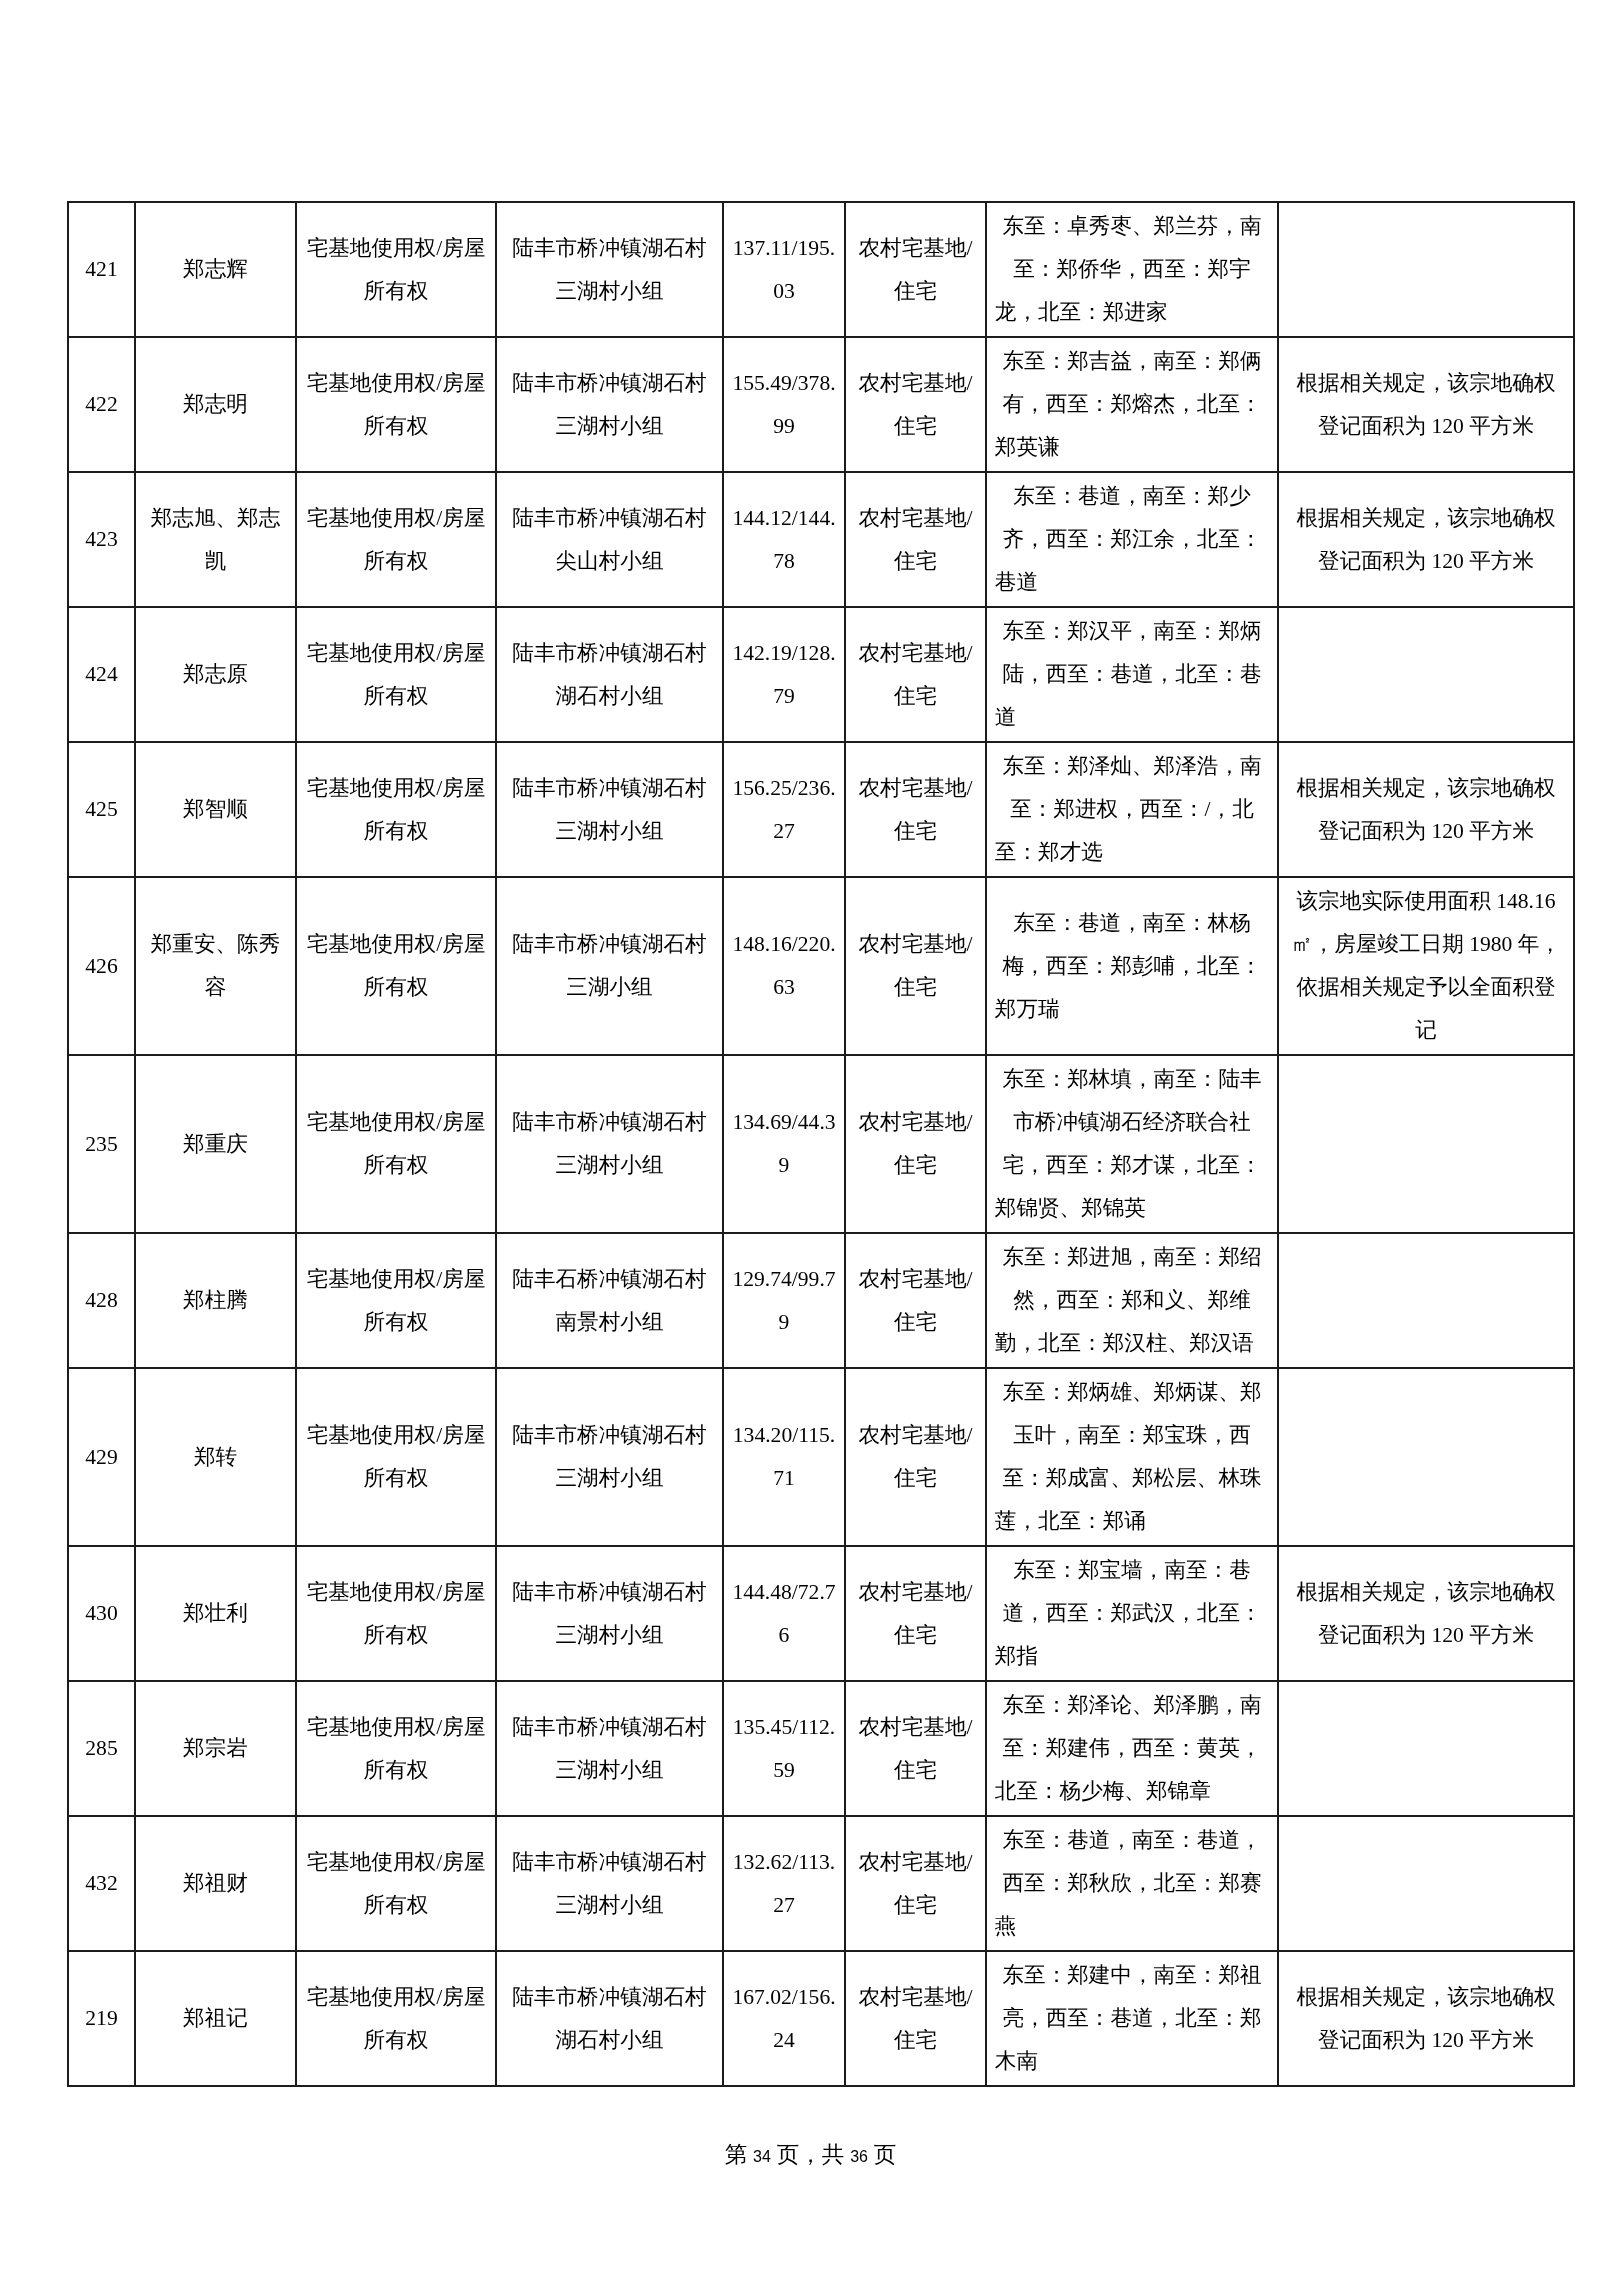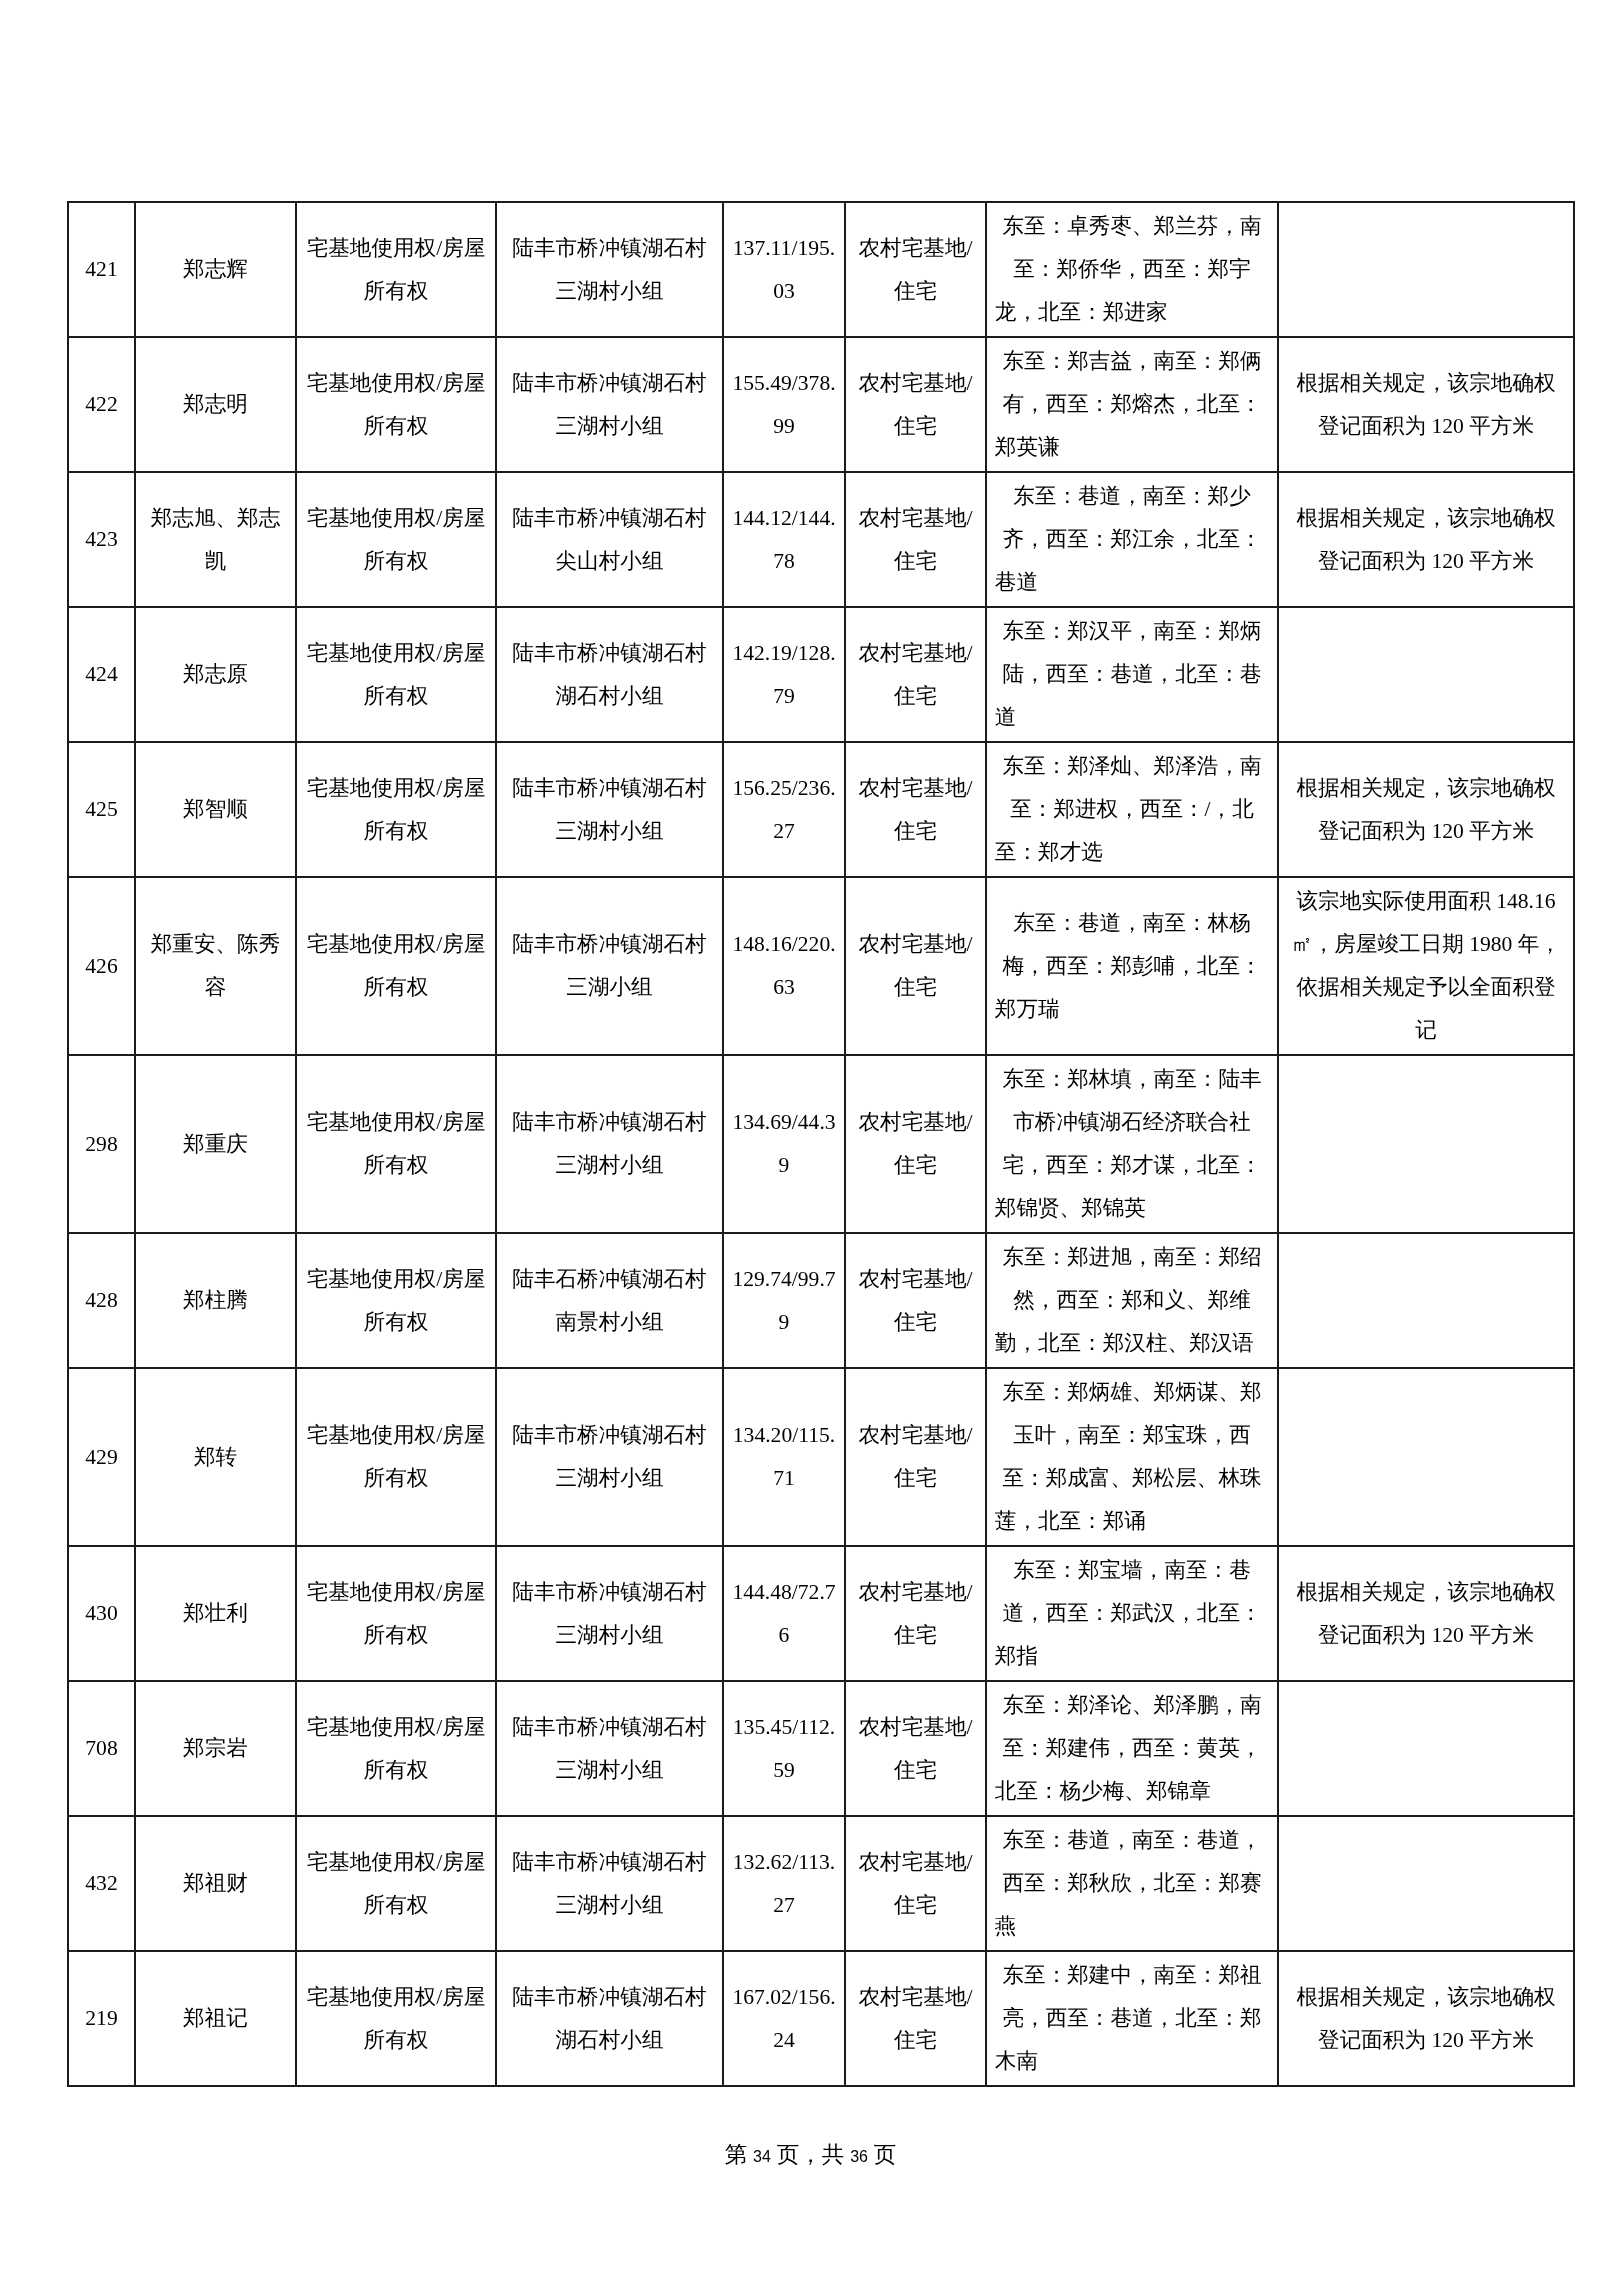--- a/index.html
+++ b/index.html
@@ -132,21 +132,21 @@
         <td class="c-no">426</td>
         <td class="c-owner">郑重安、陈秀容</td>
         <td class="c-rtype">宅基地使用权/房屋所有权</td>
         <td class="c-loc">陆丰市桥冲镇湖石村三湖小组</td>
         <td class="c-area">148.16/220.63</td>
         <td class="c-usage">农村宅基地/住宅</td>
         <td class="c-bound">东至：巷道，南至：林杨梅，西至：郑彭哺，北至：郑万瑞</td>
         <td class="c-remark">该宗地实际使用面积 148.16㎡，房屋竣工日期 1980 年，依据相关规定予以全面积登记</td>
       </tr>
       <tr>
-        <td class="c-no">298</td>
+        <td class="c-no">235</td>
         <td class="c-owner">郑重庆</td>
         <td class="c-rtype">宅基地使用权/房屋所有权</td>
         <td class="c-loc">陆丰市桥冲镇湖石村三湖村小组</td>
         <td class="c-area">134.69/44.39</td>
         <td class="c-usage">农村宅基地/住宅</td>
         <td class="c-bound">东至：郑林填，南至：陆丰市桥冲镇湖石经济联合社宅，西至：郑才谋，北至：郑锦贤、郑锦英</td>
         <td class="c-remark"></td>
       </tr>
       <tr>
         <td class="c-no">428</td>
@@ -172,21 +172,21 @@
         <td class="c-no">430</td>
         <td class="c-owner">郑壮利</td>
         <td class="c-rtype">宅基地使用权/房屋所有权</td>
         <td class="c-loc">陆丰市桥冲镇湖石村三湖村小组</td>
         <td class="c-area">144.48/72.76</td>
         <td class="c-usage">农村宅基地/住宅</td>
         <td class="c-bound">东至：郑宝墙，南至：巷道，西至：郑武汉，北至：郑指</td>
         <td class="c-remark">根据相关规定，该宗地确权登记面积为 120 平方米</td>
       </tr>
       <tr>
-        <td class="c-no">708</td>
+        <td class="c-no">285</td>
         <td class="c-owner">郑宗岩</td>
         <td class="c-rtype">宅基地使用权/房屋所有权</td>
         <td class="c-loc">陆丰市桥冲镇湖石村三湖村小组</td>
         <td class="c-area">135.45/112.59</td>
         <td class="c-usage">农村宅基地/住宅</td>
         <td class="c-bound">东至：郑泽论、郑泽鹏，南至：郑建伟，西至：黄英，北至：杨少梅、郑锦章</td>
         <td class="c-remark"></td>
       </tr>
       <tr>
         <td class="c-no">432</td>

